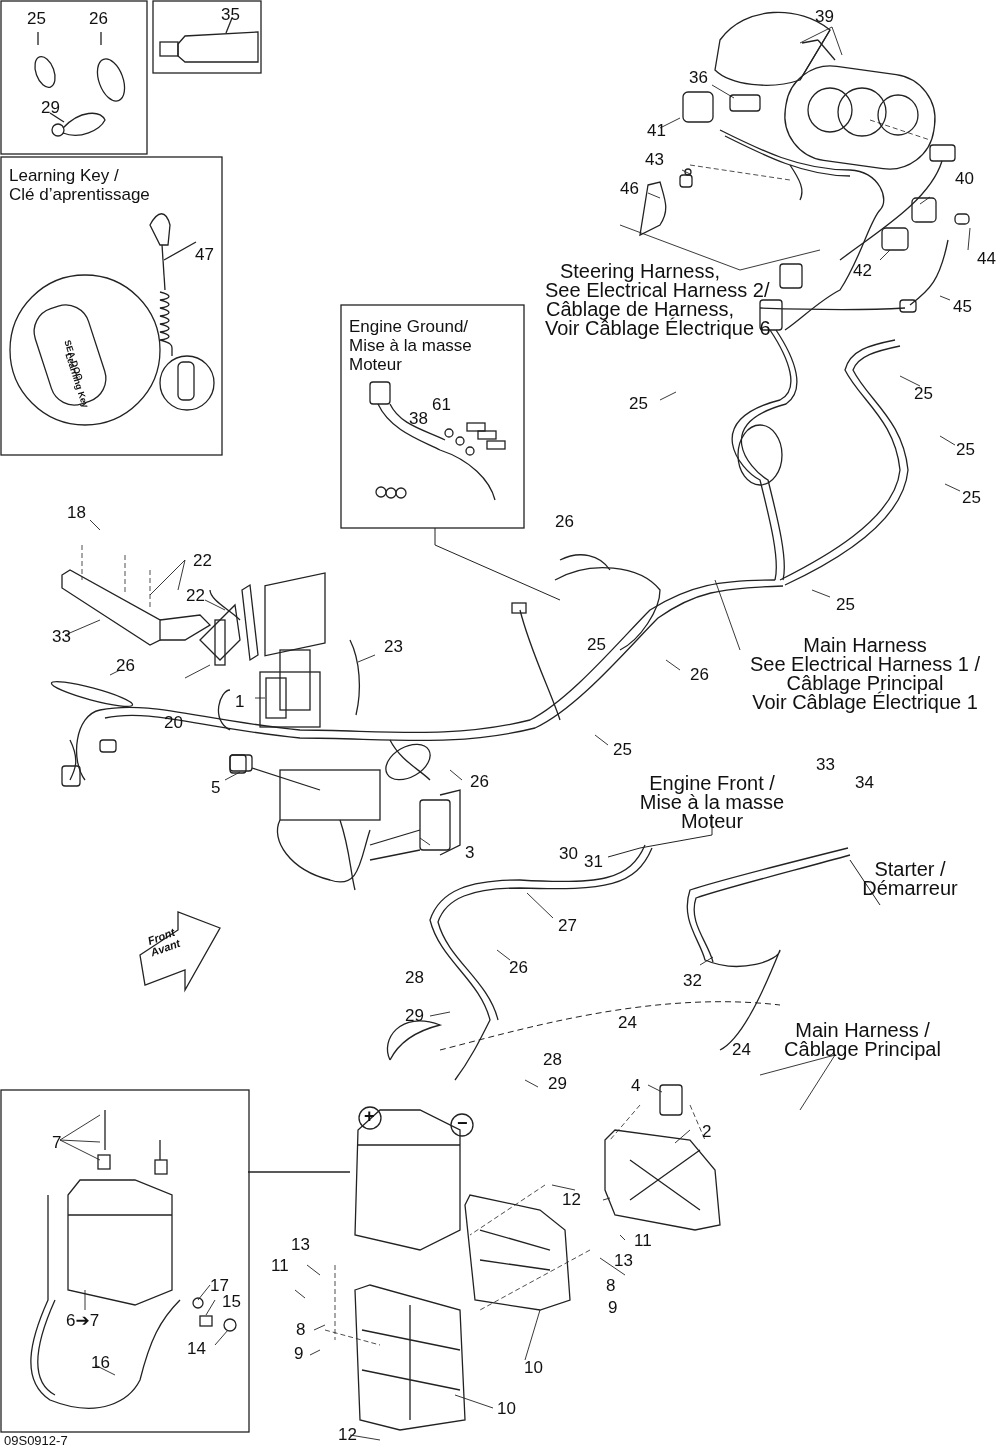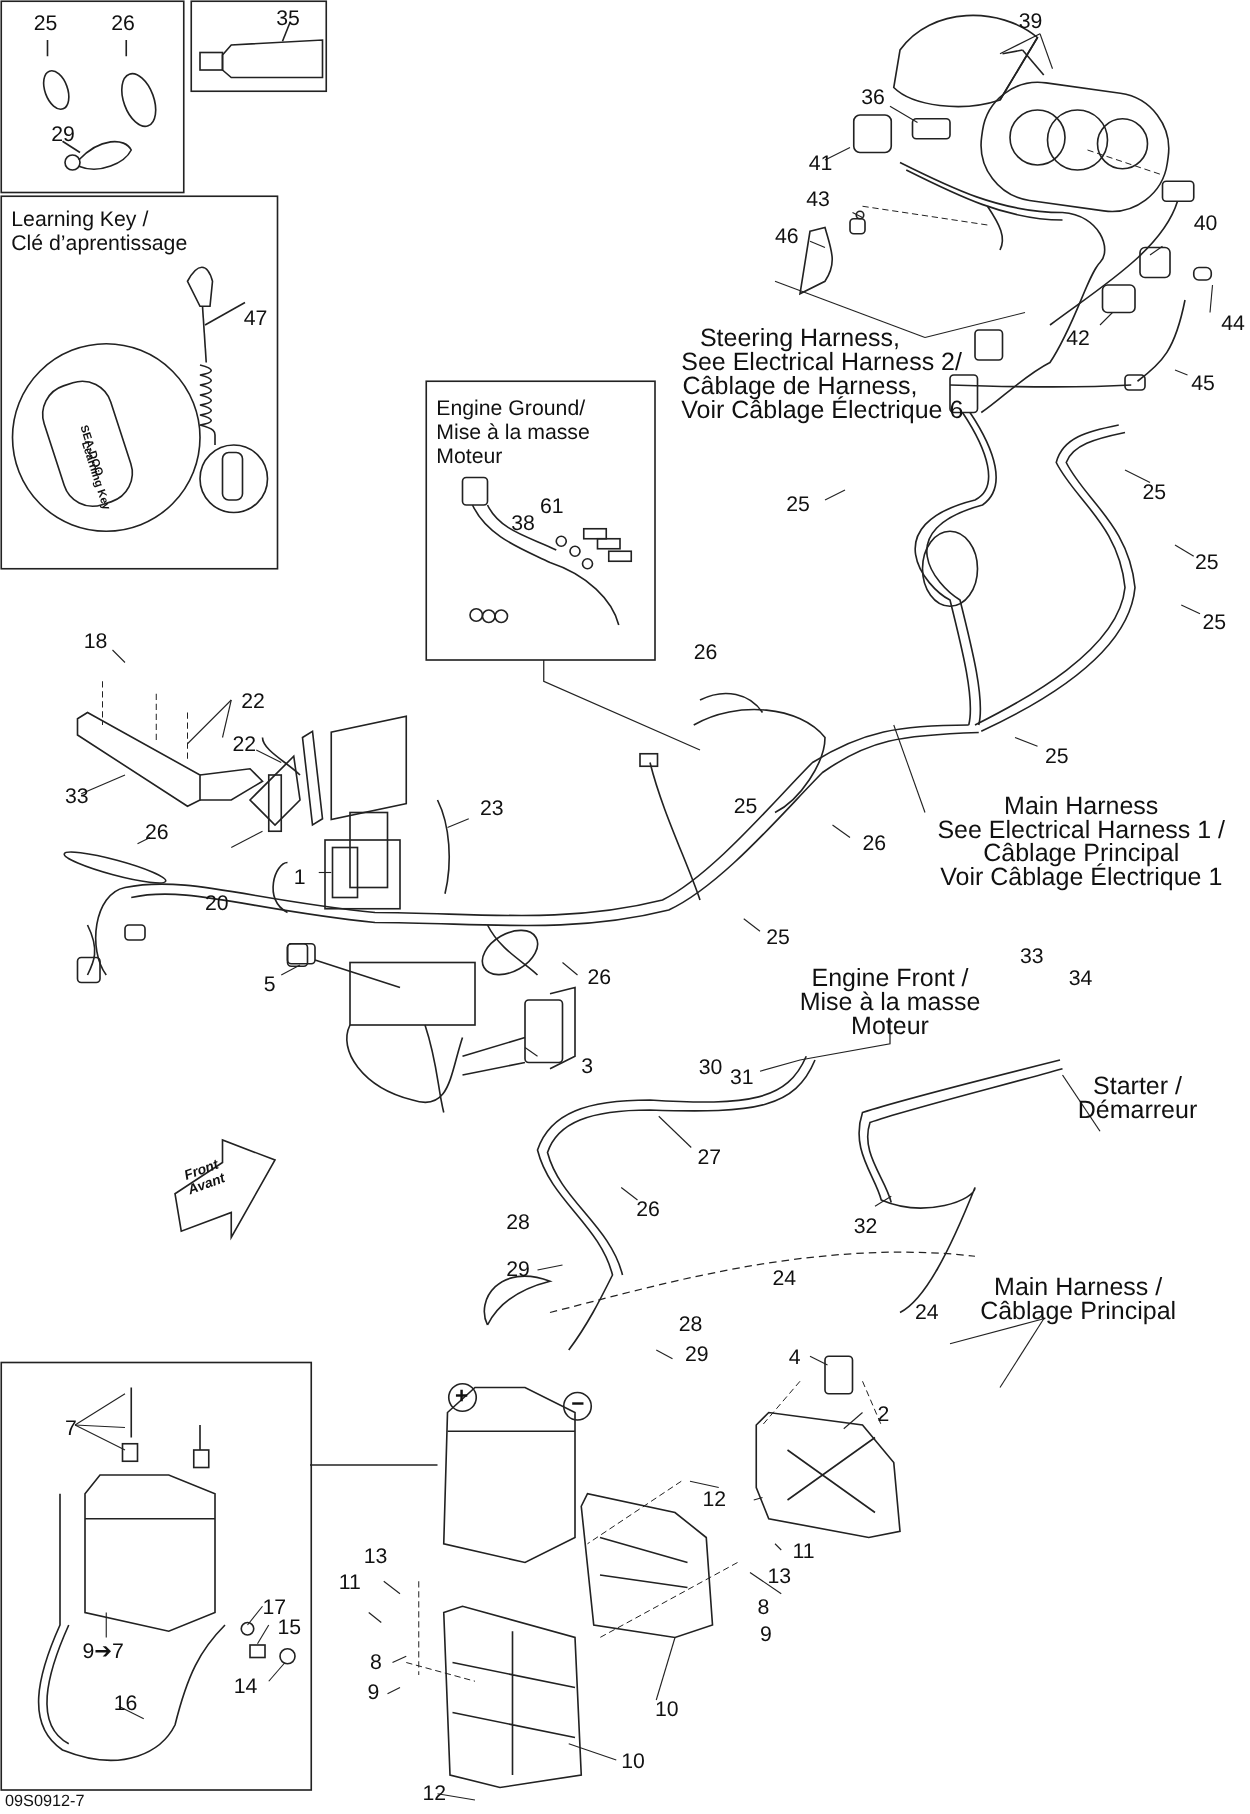--- a/index.html
+++ b/index.html
@@ -294,21 +294,21 @@
   <div class="boxtitle" style="left:349px;top:355px">Moteur</div>
   <div class="callout" style="left:432px;top:396px">61</div>
   <div class="callout" style="left:409px;top:410px">38</div>
 
   <div class="callout" style="left:27px;top:10px">25</div>
   <div class="callout" style="left:89px;top:10px">26</div>
   <div class="callout" style="left:41px;top:99px">29</div>
   <div class="callout" style="left:221px;top:6px">35</div>
 
   <div class="callout" style="left:52px;top:1134px">7</div>
-  <div class="callout" style="left:66px;top:1312px">9➔7</div>
+  <div class="callout" style="left:66px;top:1312px">6➔7</div>
   <div class="callout" style="left:210px;top:1277px">17</div>
   <div class="callout" style="left:222px;top:1293px">15</div>
   <div class="callout" style="left:187px;top:1340px">14</div>
   <div class="callout" style="left:91px;top:1354px">16</div>
 
   <div class="note" style="left:545px;top:262px;width:190px">
     <div>Steering Harness,</div>
     <div>See Electrical Harness 2/</div>
     <div>Câblage de Harness,</div>
     <div>Voir Câblage Électrique 6</div>

